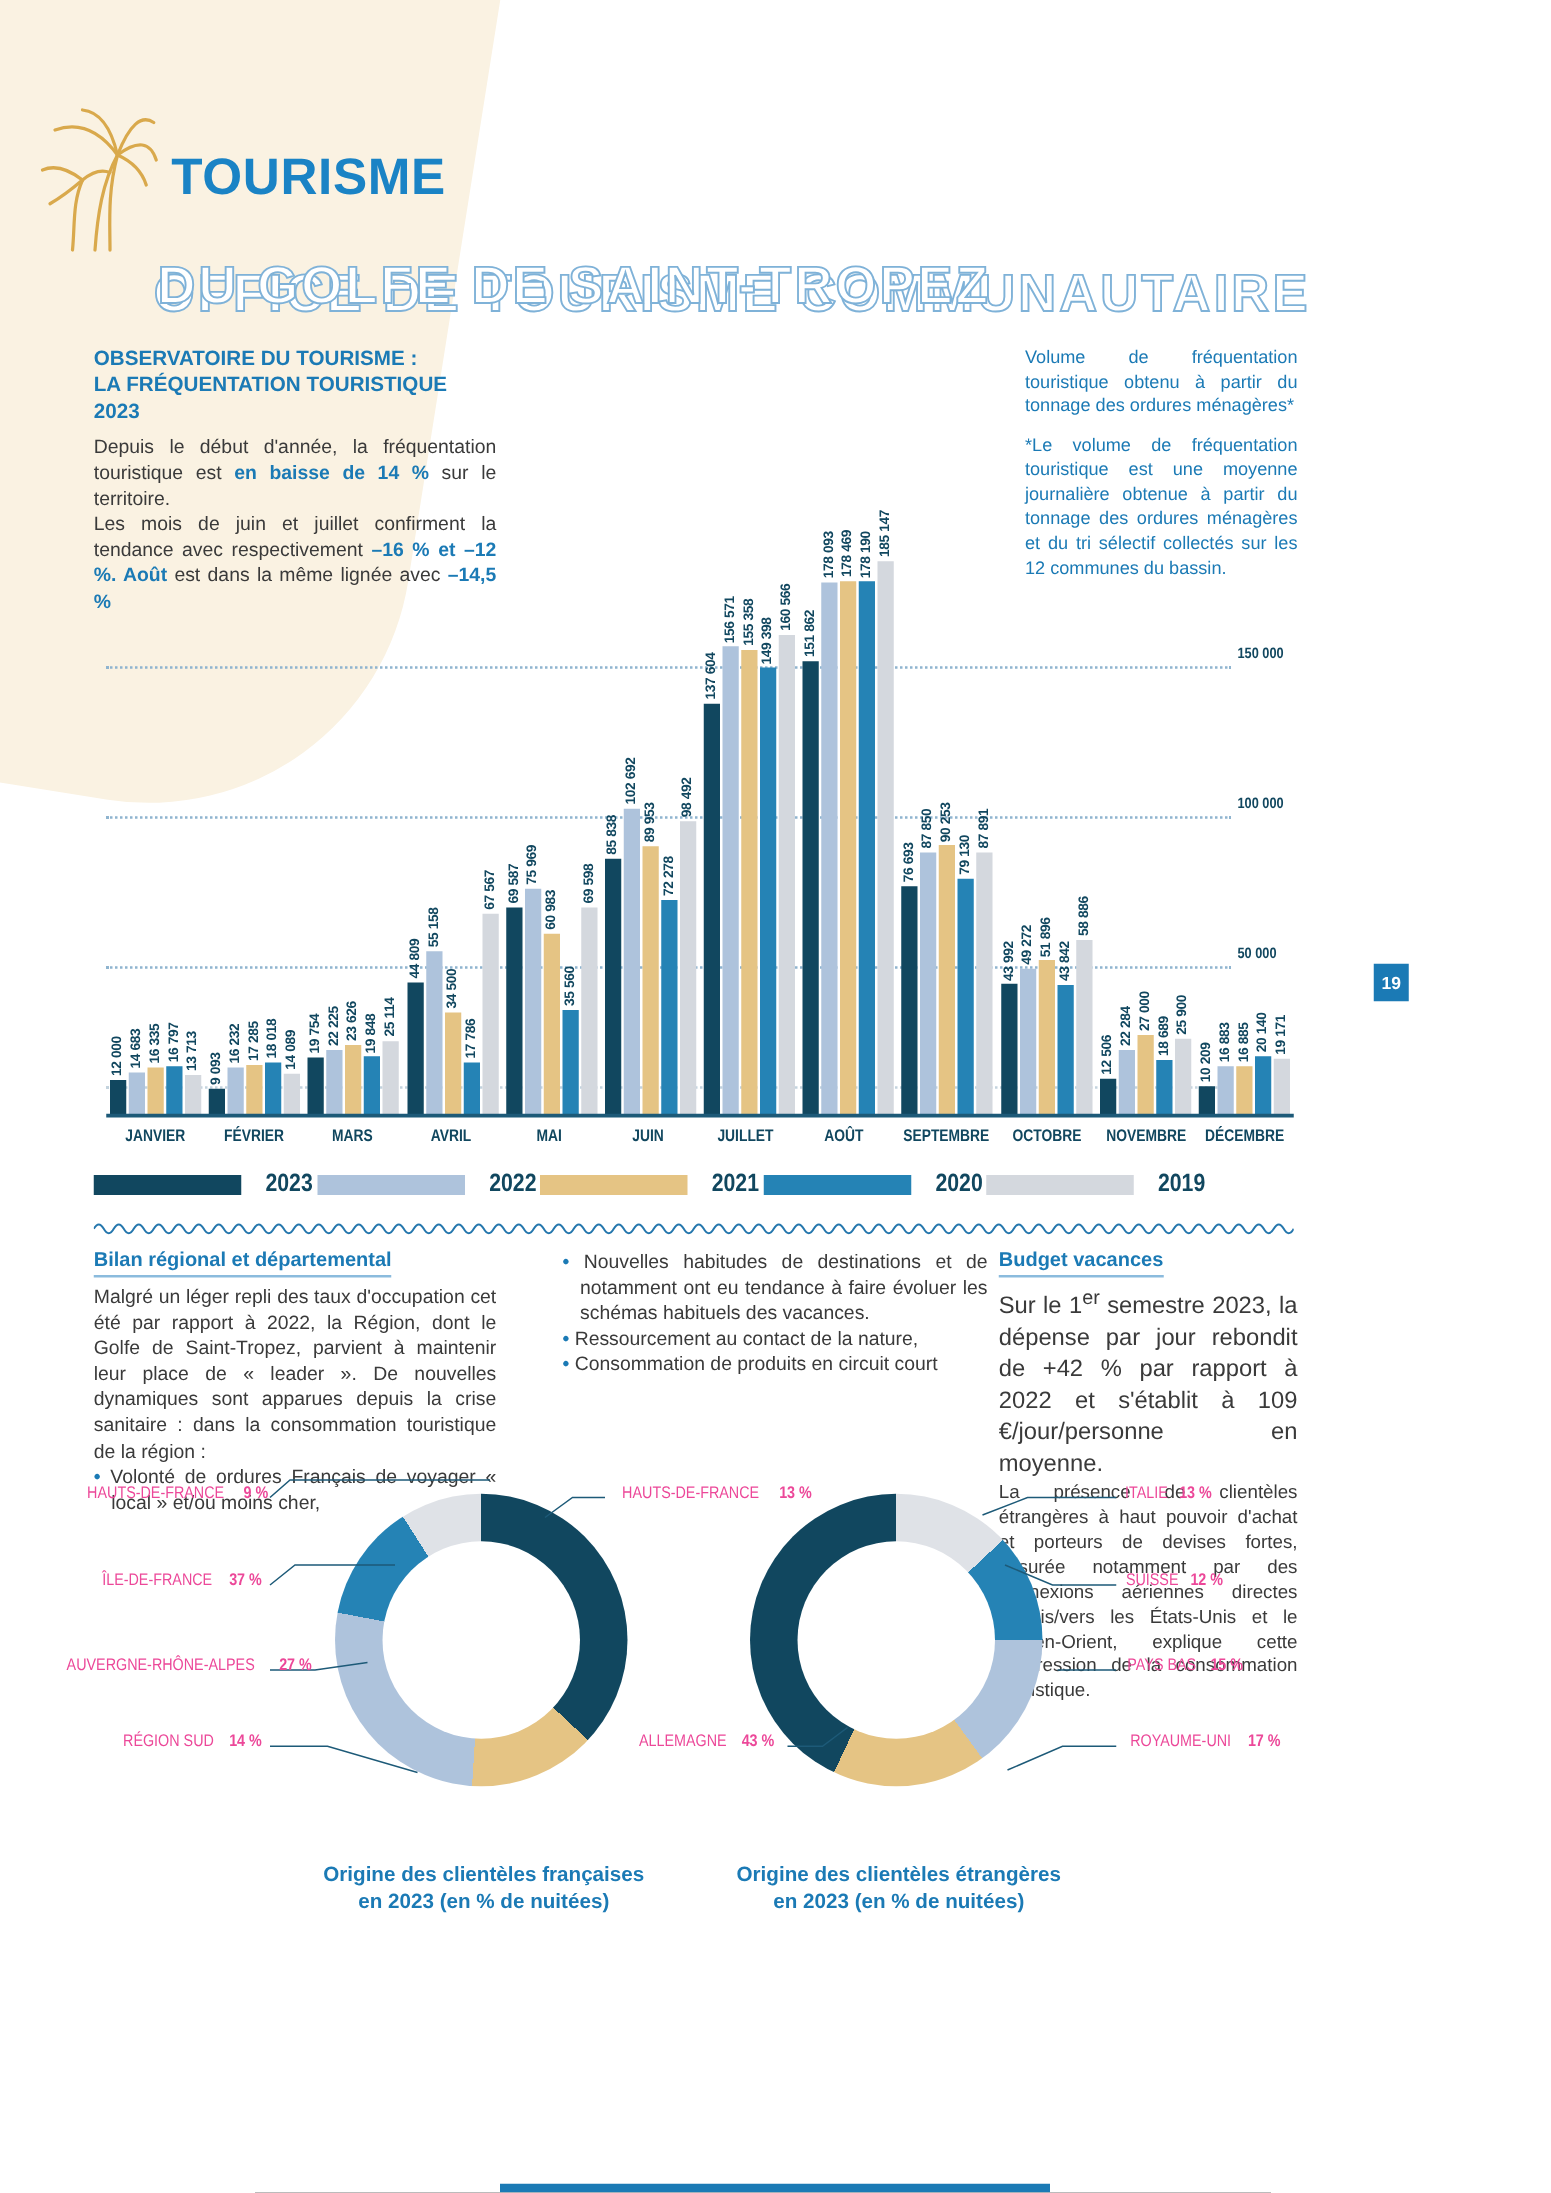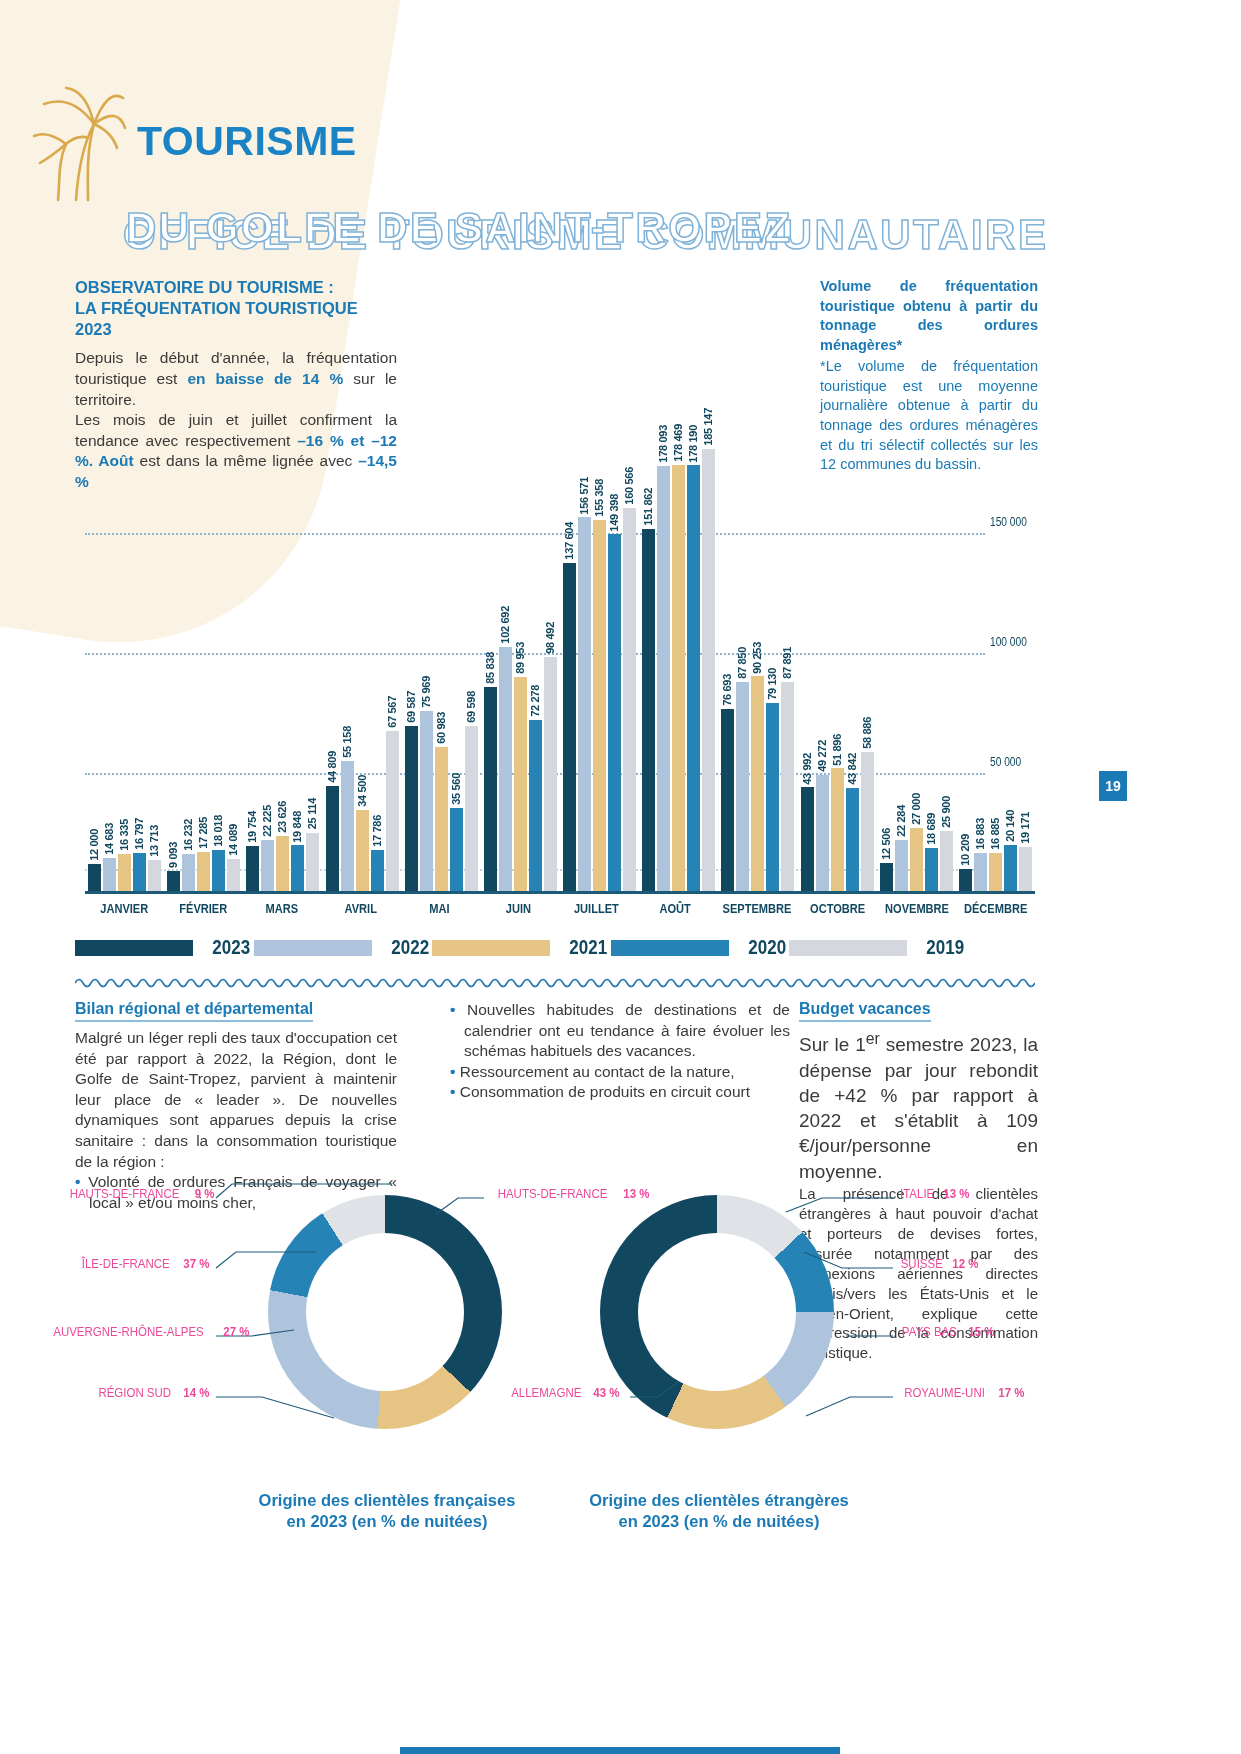--- a/index.html
+++ b/index.html
@@ -14,26 +14,26 @@
   .h-outline{position:absolute;font-weight:800;font-size:42px;letter-spacing:2.5px;color:#ffffff;
              -webkit-text-stroke:1.5px #7fb2d8;white-space:nowrap;}
   .h-out1{left:123px;top:163px;margin-top:48px;}
   .h-out2{left:78px;top:204px;margin-left:48px;}
   
   .intro-left{position:absolute;left:75px;top:277px;width:322px;}
   .intro-left h3{margin:0 0 8px 0;font-size:16.5px;line-height:1.28;color:#1b7ab5;white-space:pre-line;}
   .body-txt{font-size:15.5px;line-height:1.33;text-align:justify;margin:0;}
   .hl{color:#1b7ab5;font-weight:700;}
   .intro-right{position:absolute;left:820px;top:277px;width:218px;color:#1b7ab5;}
-  .intro-right .head{font-weight:700;font-size:14.5px;line-height:1.35;text-align:justify;margin:0 0 2px 0;}
+  .intro-right .head{font-weight:400;font-size:14.5px;line-height:1.35;text-align:justify;margin:0 0 12px 0;}
   .intro-right .note{font-size:14.5px;line-height:1.35;text-align:justify;margin:0;}
   
   .gridline{position:absolute;left:85px;width:900px;border-top:2px dotted #8fb4cf;height:0;}
   .gridline.minor{border-top:2px dotted #c3d3de;}
-  .ytick{position:absolute;left:990px;width:70px;font-size:12px;font-weight:400;color:#11475f;}
+  .ytick{position:absolute;left:990px;width:70px;font-size:12px;font-weight:700;color:#11475f;}
   .ytick span{display:inline-block;transform:scaleX(.85);transform-origin:left;}
   .bars-row{position:absolute;left:85px;top:395px;width:950px;height:498px;display:flex;}
   .bar-group{flex:1;display:flex;justify-content:center;align-items:flex-end;gap:2px;}
   .bar-col{width:13px;height:100%;display:flex;flex-direction:column;justify-content:flex-end;align-items:center;}
   .bar-val{writing-mode:vertical-rl;transform:rotate(180deg);font-size:11px;letter-spacing:-.3px;
            font-weight:700;color:#11475f;white-space:nowrap;margin-bottom:3px;line-height:13px;}
   .bar{width:13px;}
   .baseline{position:absolute;left:85px;top:891px;width:950px;height:3px;background:#1d5a78;}
   .months-row{position:absolute;left:85px;top:901px;width:950px;display:flex;}
   .month{flex:1;text-align:center;font-size:13.5px;font-weight:700;color:#11475f;}
@@ -433,21 +433,21 @@
   <div class="bcol bcol1">
     <p class="colhead">Bilan régional et départemental</p>
     <p class="body-txt">Malgré un léger repli des taux d'occupation cet été par rapport à 2022, la Région, dont le Golfe de Saint-Tropez, parvient à maintenir leur place de « leader ». De nouvelles dynamiques sont apparues depuis la crise sanitaire : dans la consommation touristique de la région :</p>
     <ul class="blist">
       <li>Volonté de ordures Français de voyager « local » et/ou moins cher,</li>
     </ul>
   </div>
 
   <div class="bcol bcol2">
     <ul class="blist">
-      <li>Nouvelles habitudes de destinations et de calendrier ont eu tendance à faire évoluer les schémas habituels des vacances.</li>
+      <li>Nouvelles habitudes de destinations et de notamment ont eu tendance à faire évoluer les schémas habituels des vacances.</li>
       <li>Ressourcement au contact de la nature,</li>
       <li>Consommation de produits en circuit court</li>
     </ul>
   </div>
 
   <div class="bcol bcol3">
     <p class="colhead">Budget vacances</p>
     <p class="body-txt" style="font-size:19px"><span>Sur le 1</span><sup>er</sup><span> semestre 2023, la dépense par jour rebondit de +42 % par rapport à 2022 et s'établit à 109 €/jour/personne en moyenne.</span></p>
     <p class="body-txt" style="font-size:15px">La présence de clientèles étrangères à haut pouvoir d'achat et porteurs de devises fortes, assurée notamment par des connexions aériennes directes depuis/vers les États-Unis et le Moyen-Orient, explique cette progression de la consommation touristique.</p>
   </div>

